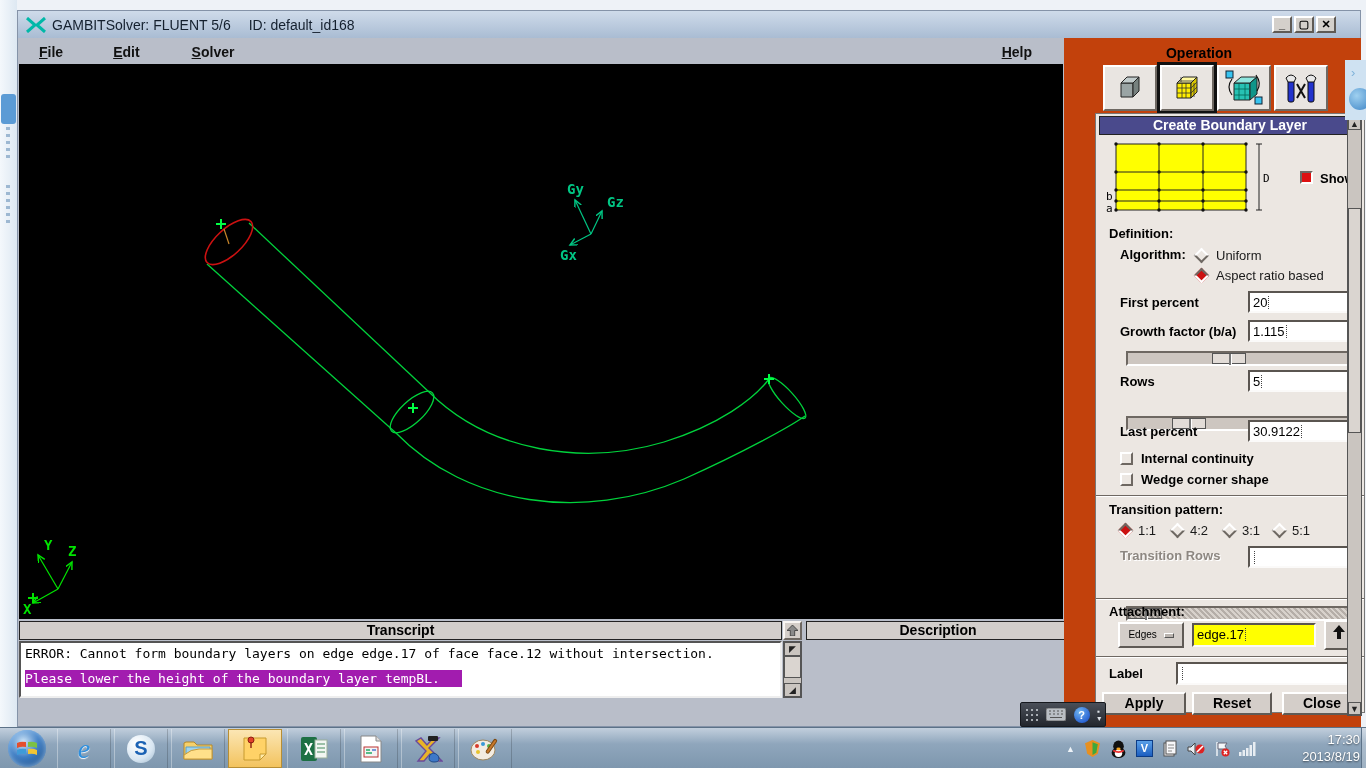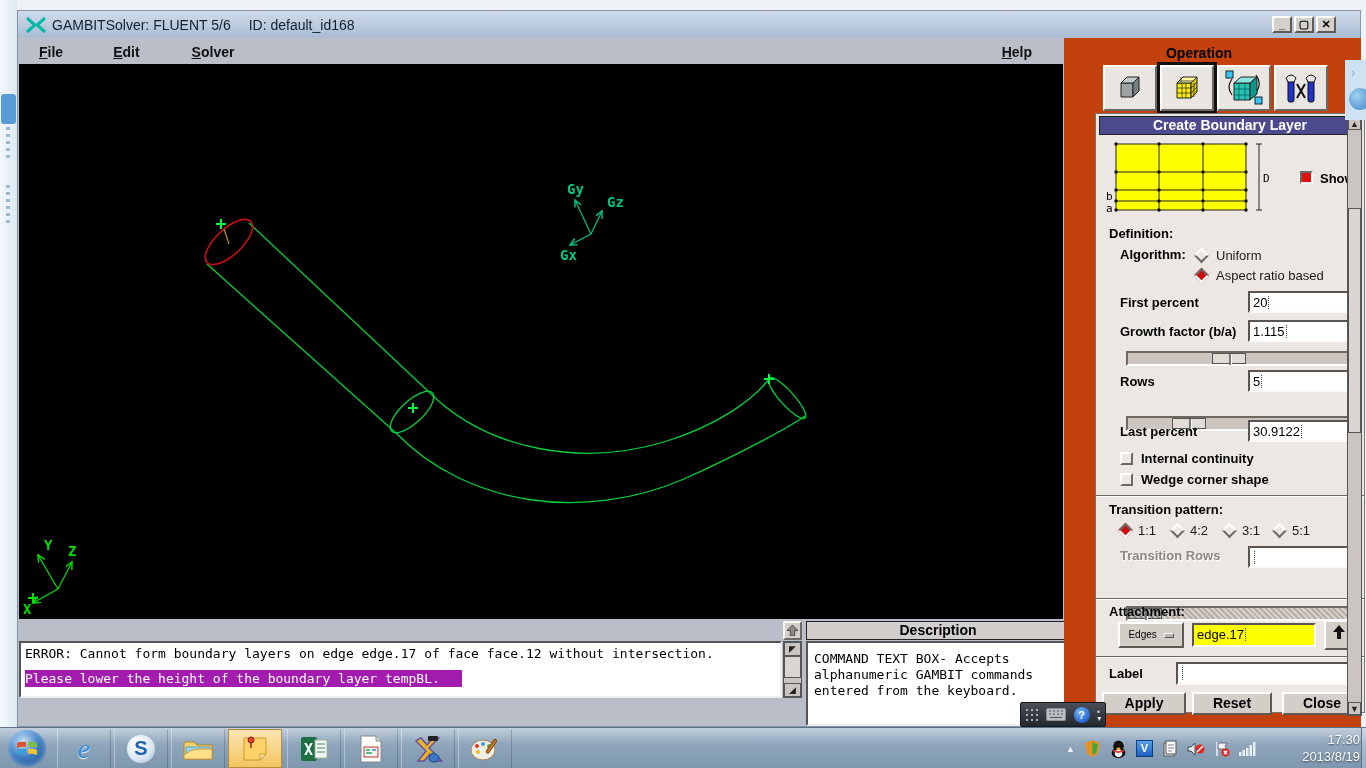--- a/index.html
+++ b/index.html
@@ -177,38 +177,38 @@
           <path d="M9,534 h10 M14,529 v10" stroke-width="2"></path>
         </g>
         <g fill="#00e400" font-size="14" font-weight="bold">
           <text x="25" y="486">Y</text>
           <text x="49" y="492">Z</text>
           <text x="4" y="550">X</text>
         </g>
       </svg>
     </div>
 
+    <div class="abs panel-title" style="left:1px; top:610px; width:763px; height:19px;">Transcript</div>
     <div class="abs raised" style="left:765px; top:610px; width:19px; height:19px; padding:0; display:flex; align-items:center; justify-content:center;">
       <svg width="11" height="11" viewBox="0 0 10 10">
         <path d="M5,0 L10,5 L7,5 L7,10 L3,10 L3,5 L0,5 Z" fill="#8a8a8a" stroke="#333" stroke-width=".7"></path>
       </svg>
     </div>
     <div id="transcript-body" class="abs mono" style="left:1px; top:630px; width:763px; height:57px;">
       <div>ERROR: Cannot form boundary layers on edge edge.17 of face face.12 without intersection.</div>
       <div><span class="sel">Please lower the height of the boundary layer tempBL.</span></div>
     </div>
     <div class="abs vscroll" style="left:765px; top:630px; width:19px; height:57px;">
       <div class="vs-btn">◤</div>
       <div class="vs-thumb" style="height:22px"></div>
       <div class="vs-btn" style="position:absolute; bottom:0;">◢</div>
     </div>
 
 
     <div class="abs panel-title" style="left:788px; top:610px; width:264px; height:19px;">Description</div>
-    <div class="abs mono" style="left:788px; top:630px; width:264px; height:85px; background:#fff; border:2px solid; border-color:#555 #eee #eee #555; font-size:13px; line-height:16px; padding:8px 4px 2px 6px;">COMMAND TEXT BOX- Accepts alphanumeric GAMBIT commands entered from the keyboard.</div>
 
     <div class="abs" style="left:1046px; top:27px; width:297px; height:689px; background:#c2410c;">
       <div id="op-title" class="abs" style="left:0; top:7px; width:270px;">Operation</div>
 
       <div class="abs op-btn" style="left:39px; top:27px;">
         <svg width="34" height="34" viewBox="0 0 34 34">
           <path d="M8,12 L20,12 L20,26 L8,26 Z" fill="#9aa4a4" stroke="#222"></path>
           <path d="M8,12 L14,6 L26,6 L20,12 Z" fill="#c2cccc" stroke="#222"></path>
           <path d="M20,12 L26,6 L26,20 L20,26 Z" fill="#77817f" stroke="#222"></path>
         </svg>

